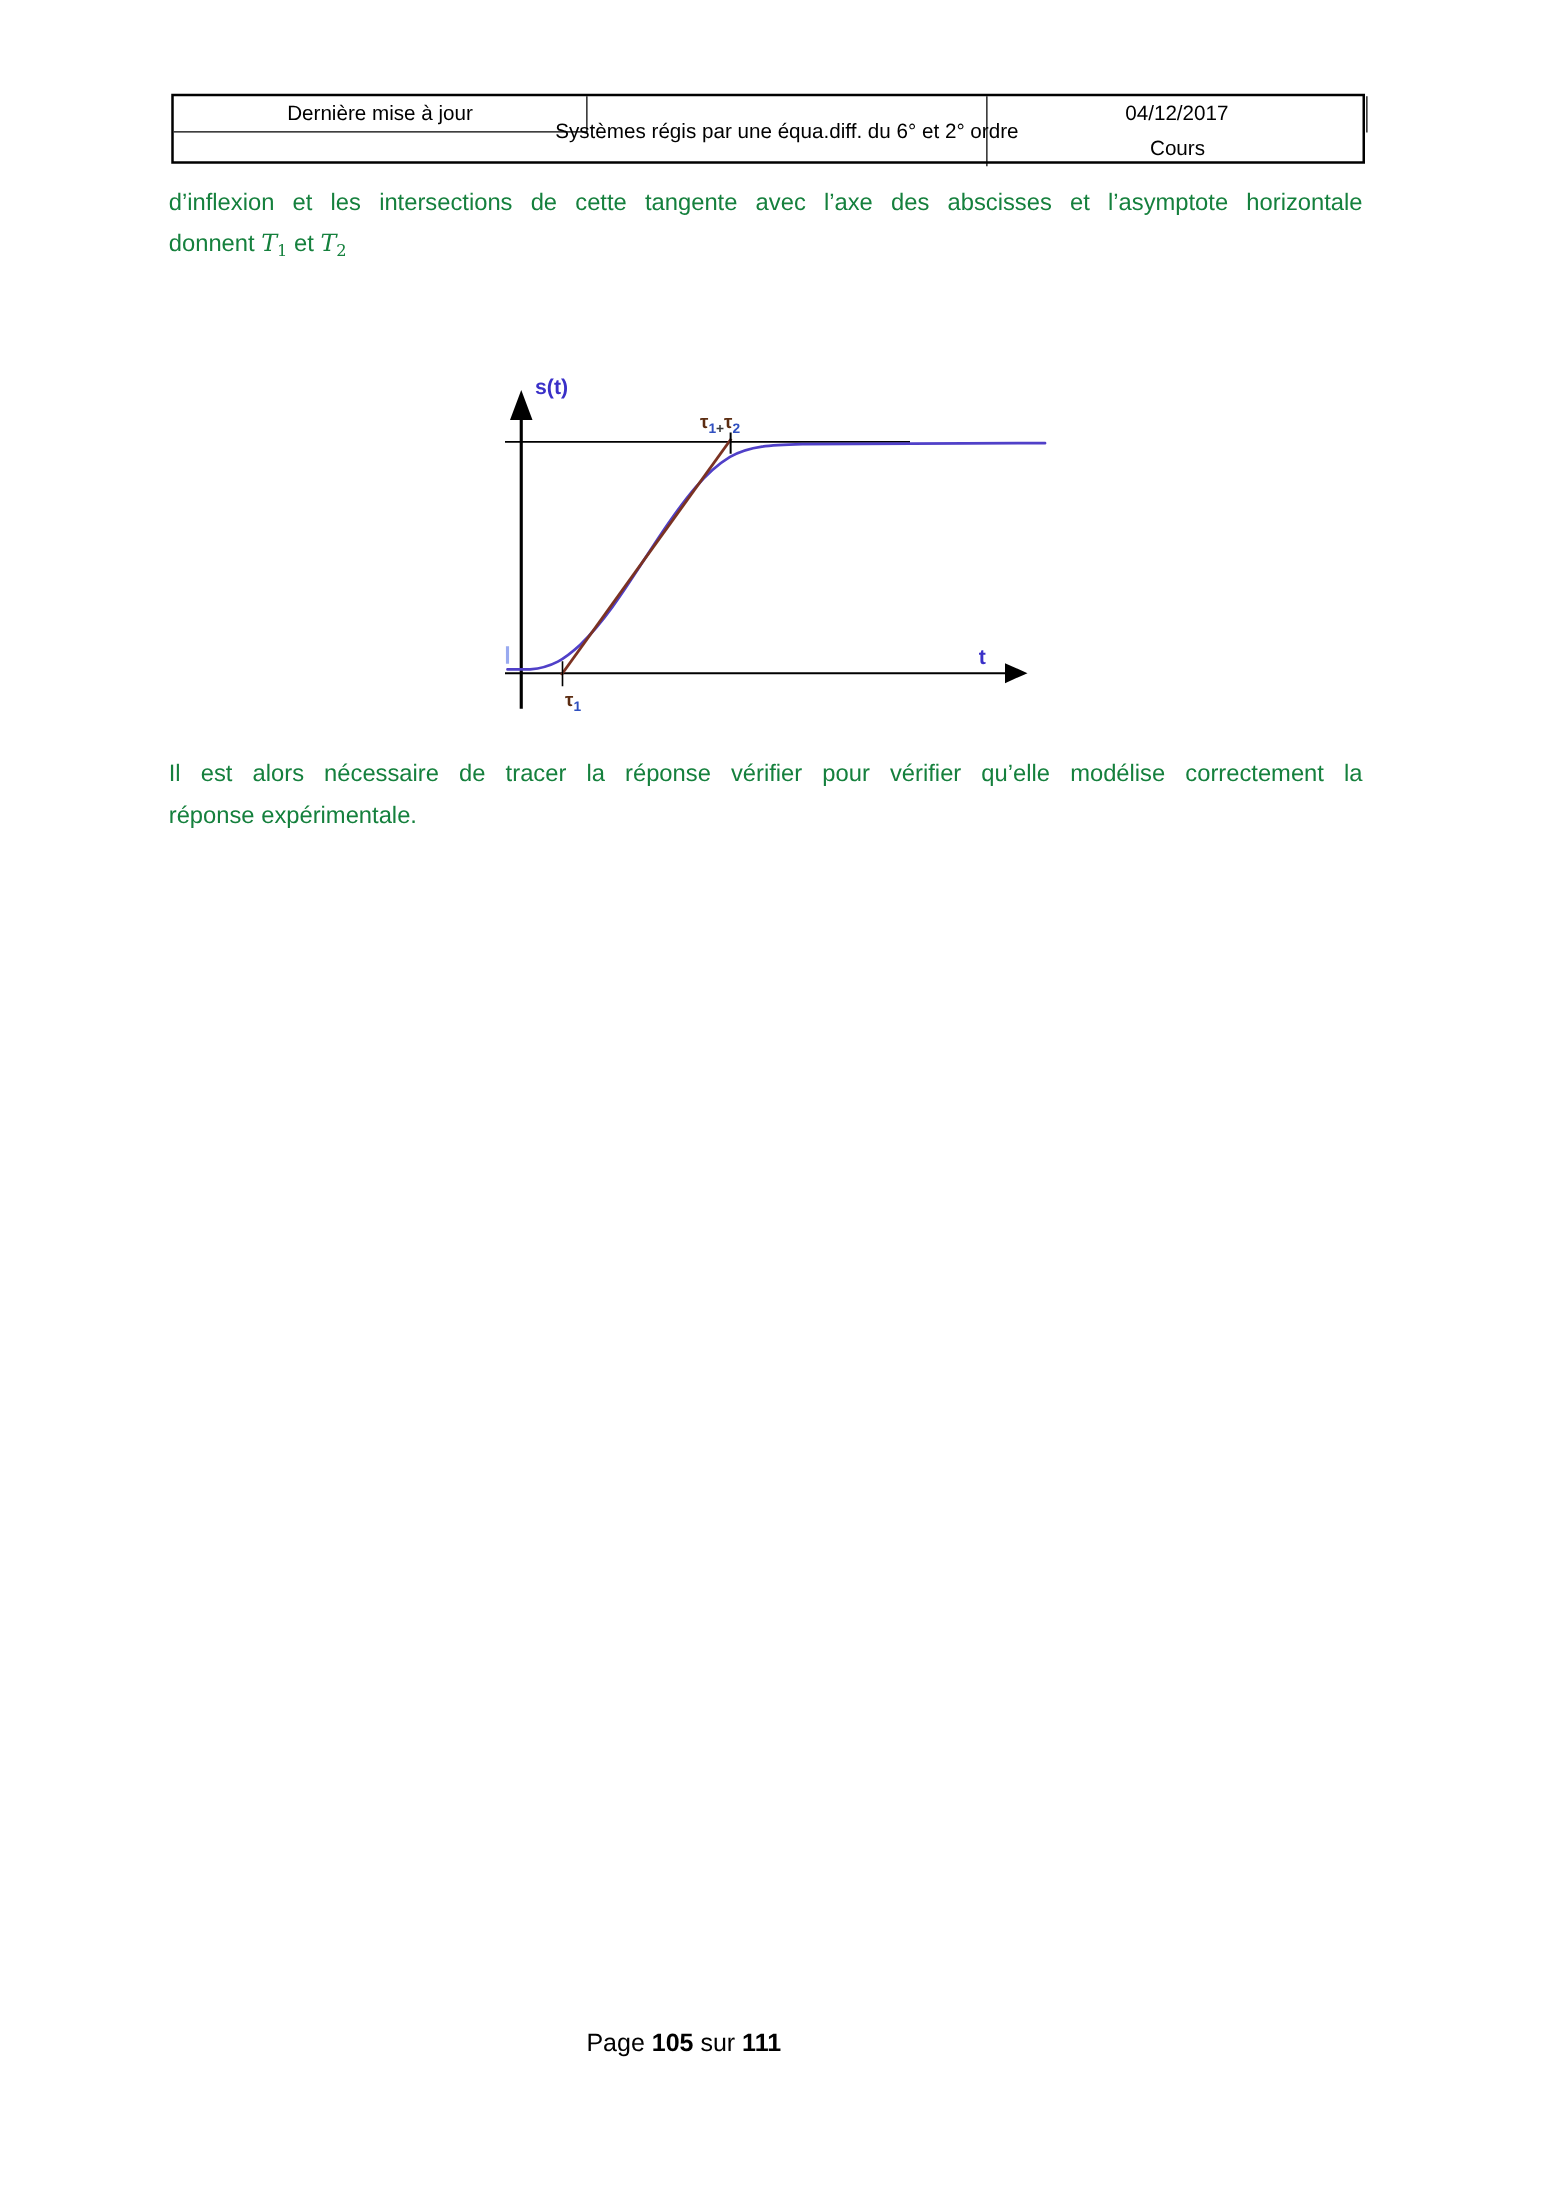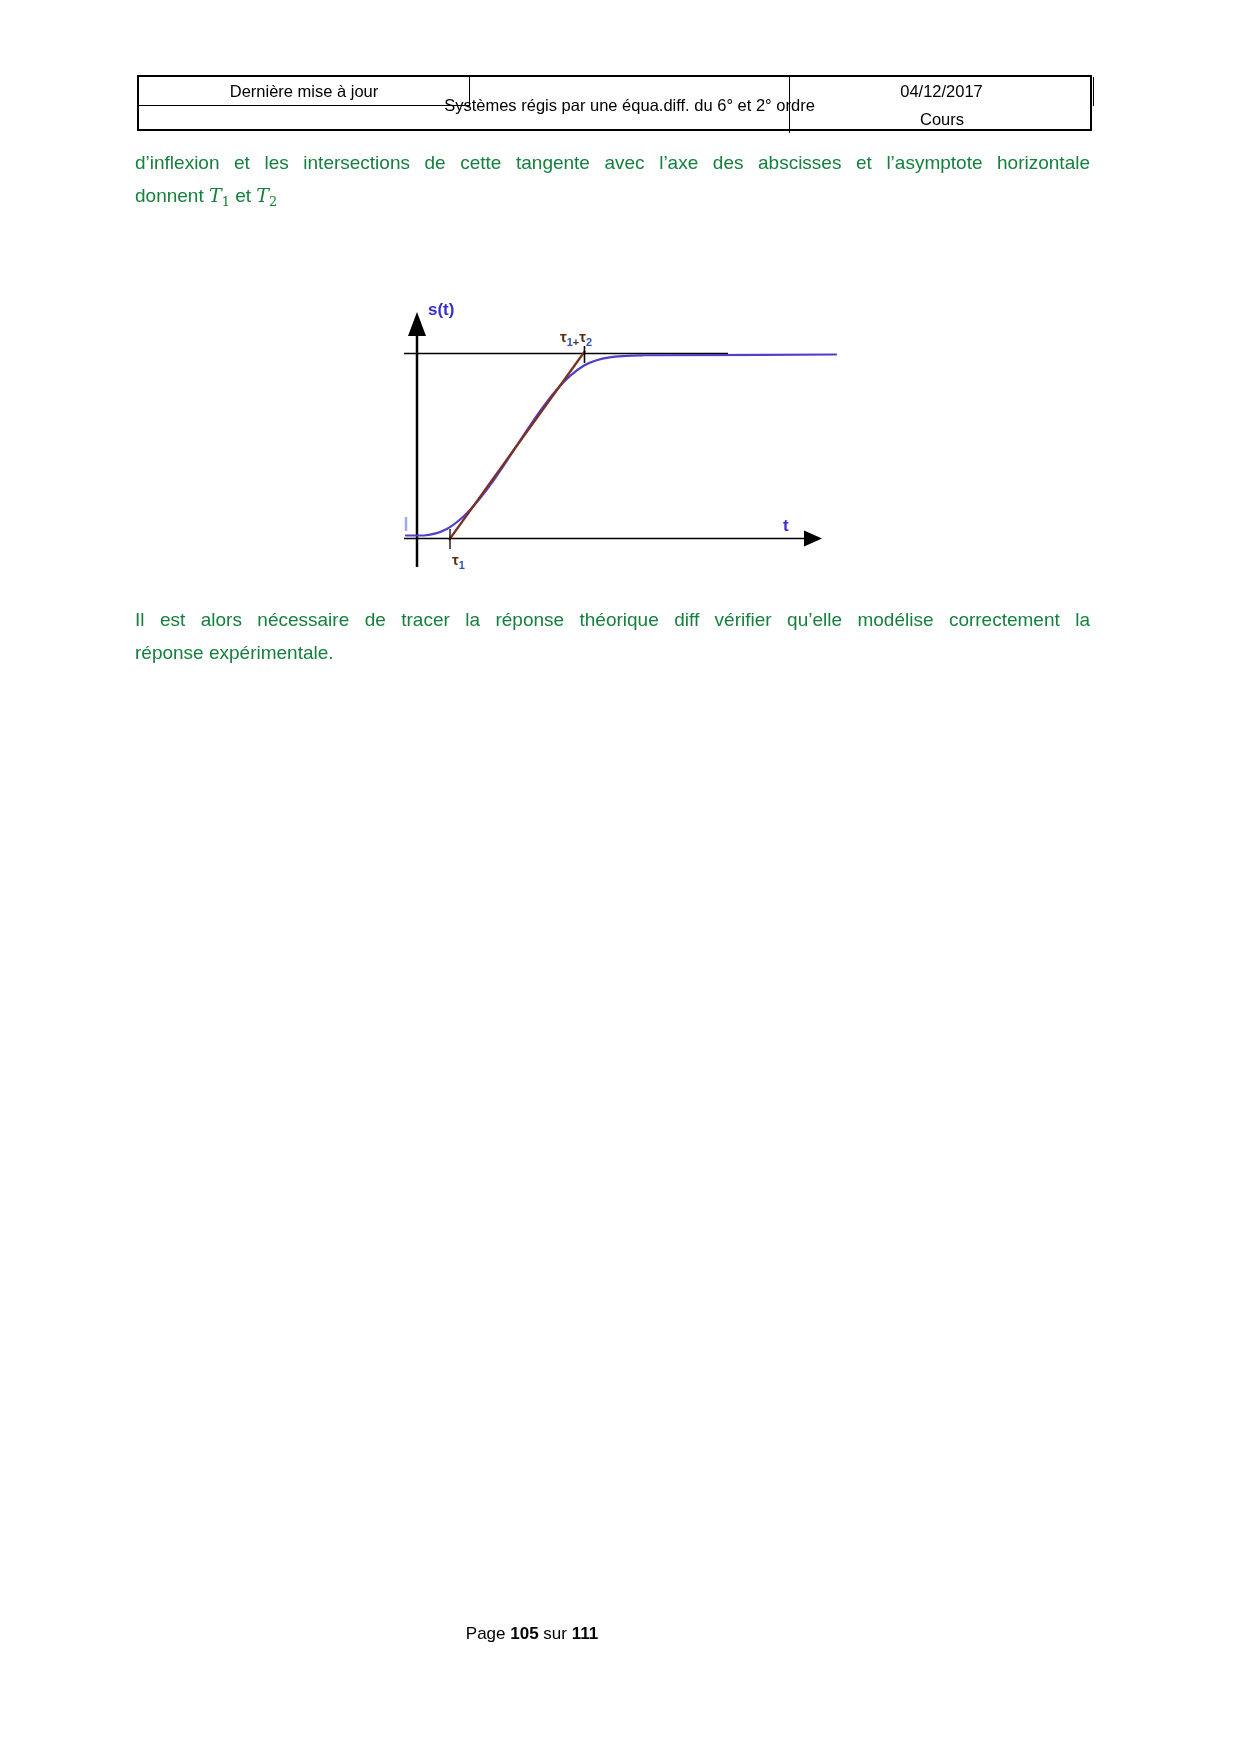--- a/index.html
+++ b/index.html
@@ -40,22 +40,22 @@
     font-size:19px;line-height:33px;
     color:#15803d;
   }
   .jline{text-align:justify;text-align-last:justify;white-space:nowrap;}
   .mathT{font-family:"DejaVu Serif","Liberation Serif",serif;font-style:italic;font-size:19px;}
   .mathSub{font-family:"DejaVu Serif","Liberation Serif",serif;font-style:normal;font-size:13px;vertical-align:-4px;}
   
   .figure-wrap{position:absolute;left:350px;top:255px;width:520px;height:330px;}
   
   .footer{
-    position:absolute;left:0;top:1624px;width:1064px;
-    text-align:center;font-size:17px;
+    position:absolute;left:15px;top:1624px;width:1064px;
+    text-align:center;font-size:20px;
   }
 </style>
 </head>
 <body>
 
 <div class="page">
 
   <div class="hdr-table">
     <div class="hdr-cell hdr-c1r1">Dernière mise à jour</div>
     <div class="hdr-cell hdr-c2">
@@ -105,21 +105,21 @@
         <tspan fill="#5c2d12">τ</tspan><tspan font-size="11" dy="4" fill="#3050c0">1</tspan><tspan font-size="11" fill="#3a3a3a">+</tspan><tspan font-size="15" dy="-4" fill="#5c2d12">τ</tspan><tspan font-size="11" dy="4" fill="#3050c0">2</tspan>
       </text>
 
       <text x="452" y="565" font-size="15" font-weight="bold" font-family="Liberation Sans, sans-serif">
         <tspan fill="#5c2d12">τ</tspan><tspan font-size="11" dy="4" fill="#3050c0">1</tspan>
       </text>
     </svg>
   </div>
 
   <div class="para" style="top:603px;">
-    <div class="jline">Il est alors nécessaire de tracer la réponse théorique diff vérifier qu’elle modélise correctement la</div>
+    <div class="jline">Il est alors nécessaire de tracer la réponse vérifier pour vérifier qu’elle modélise correctement la</div>
     <div>réponse expérimentale.</div>
   </div>
 
   <div class="footer">
     <span>Page </span><b>105</b><span> sur </span><b>111</b>
   </div>
 
 </div>
 
 </body></html>

